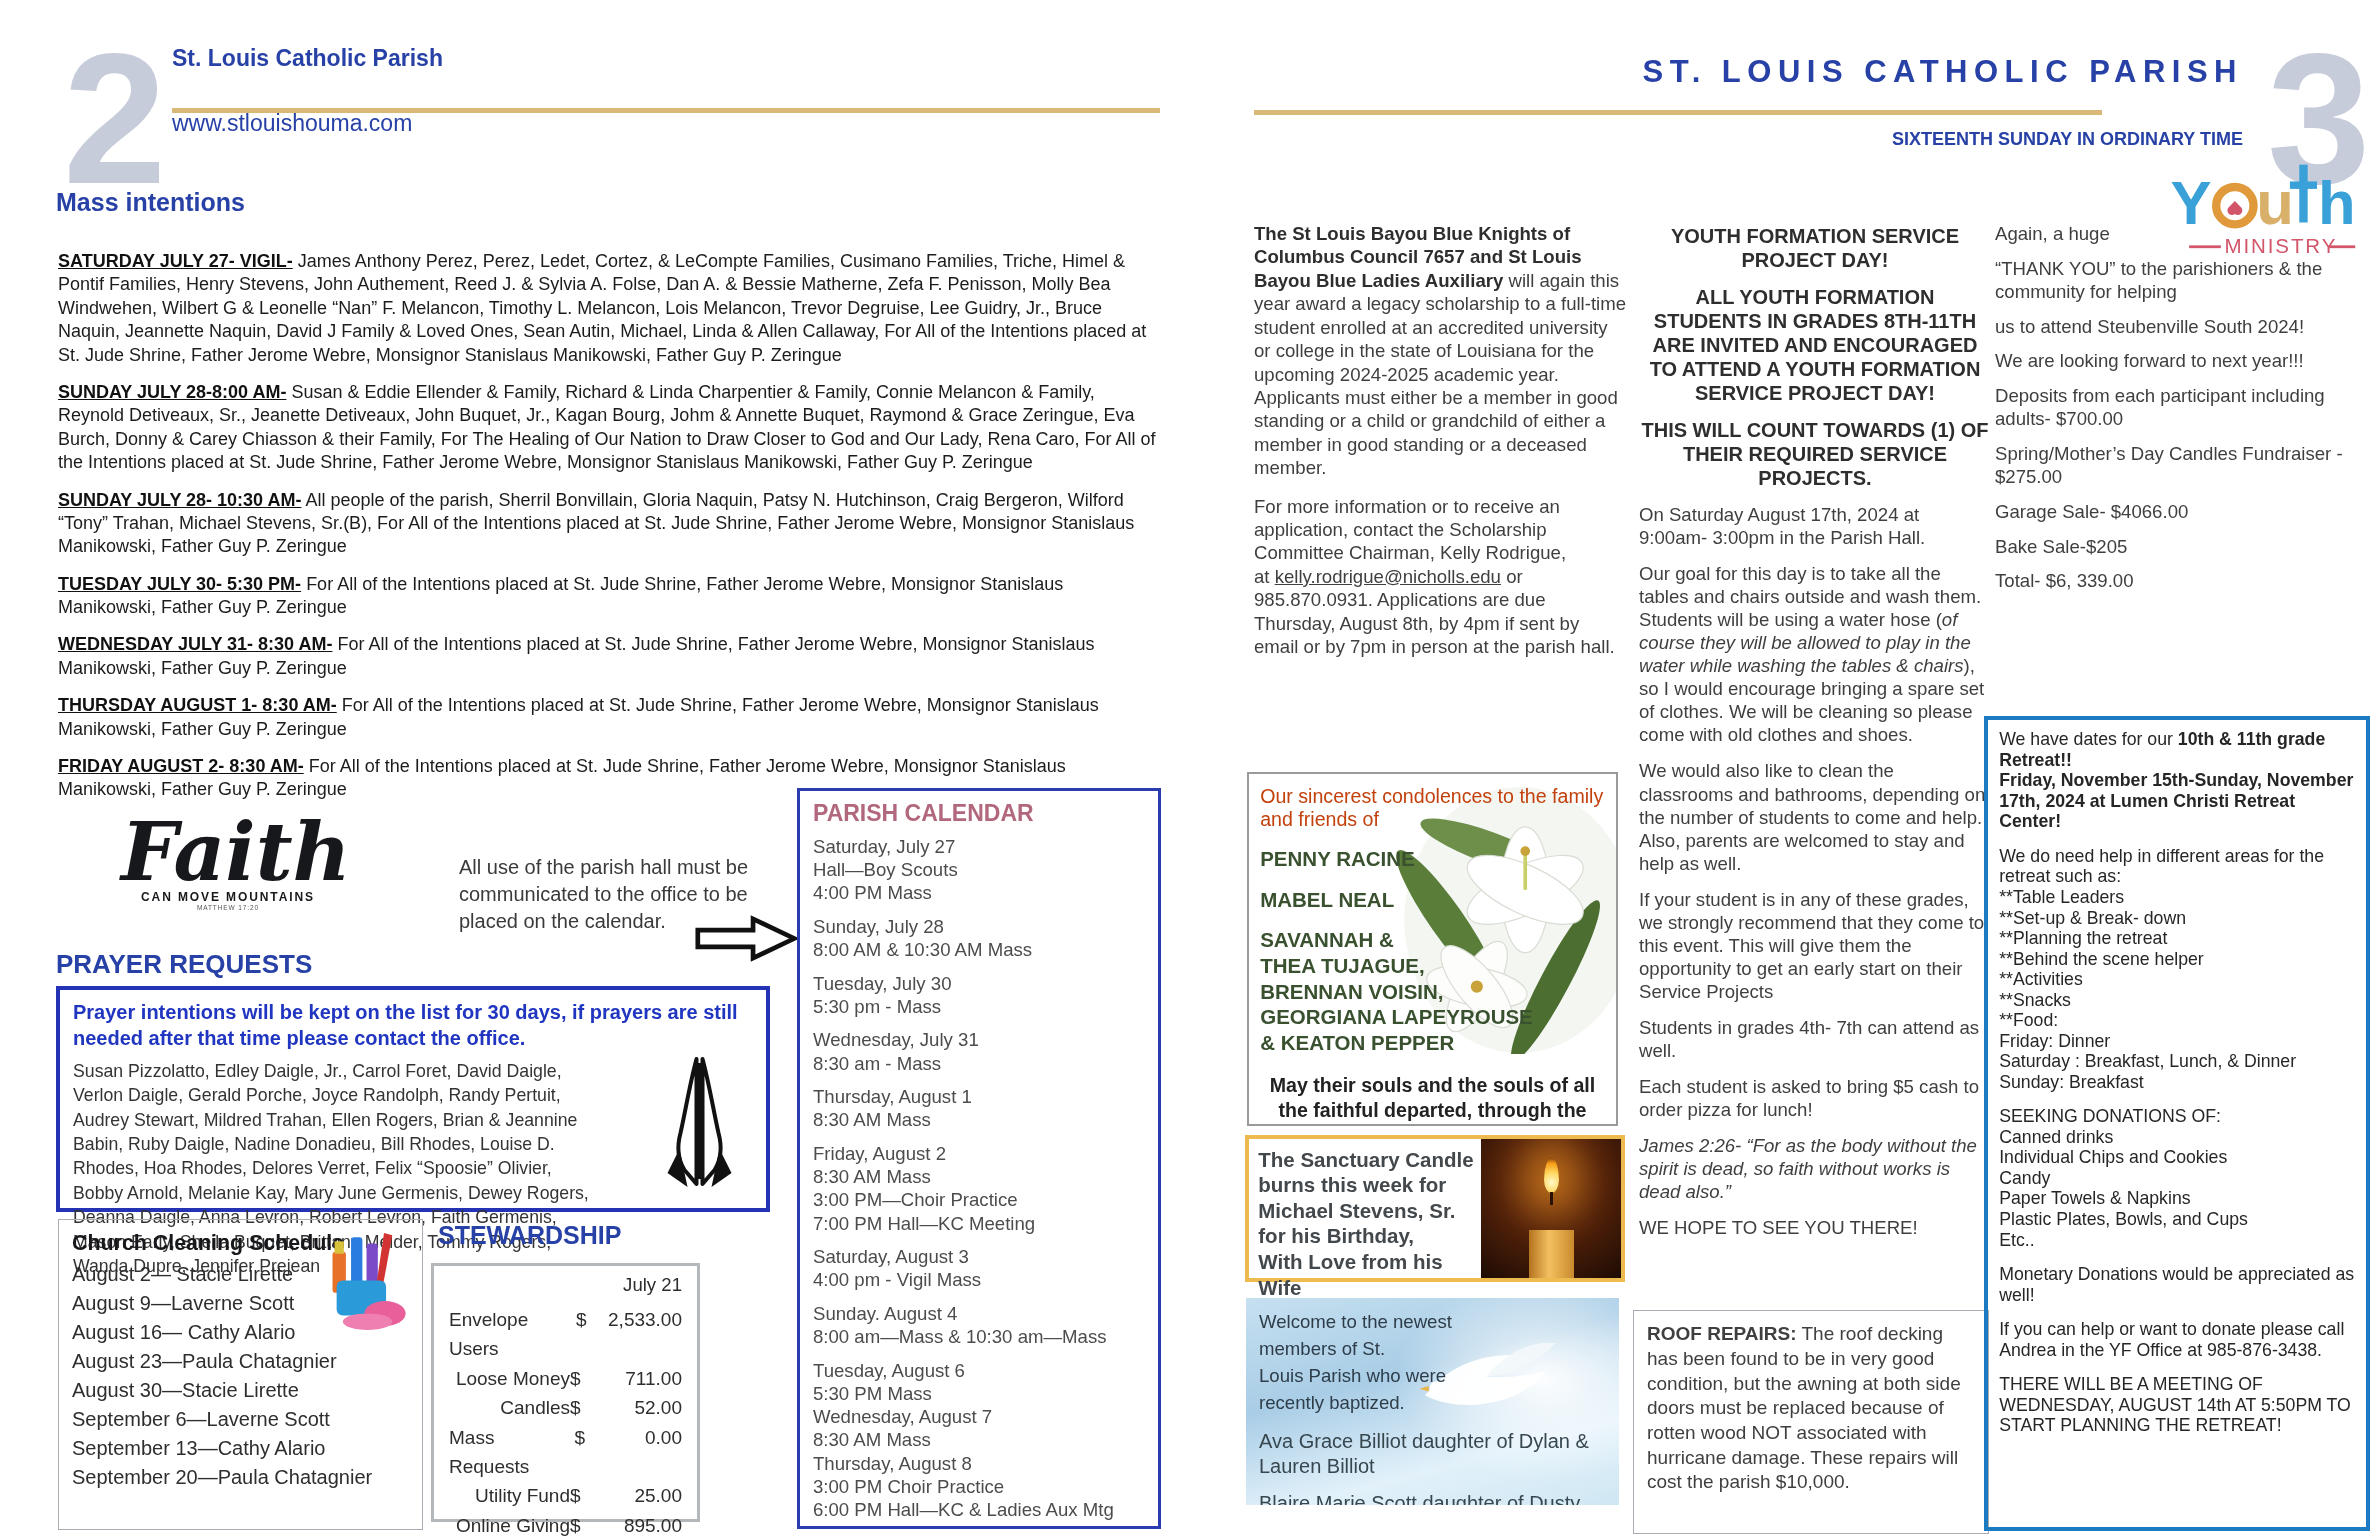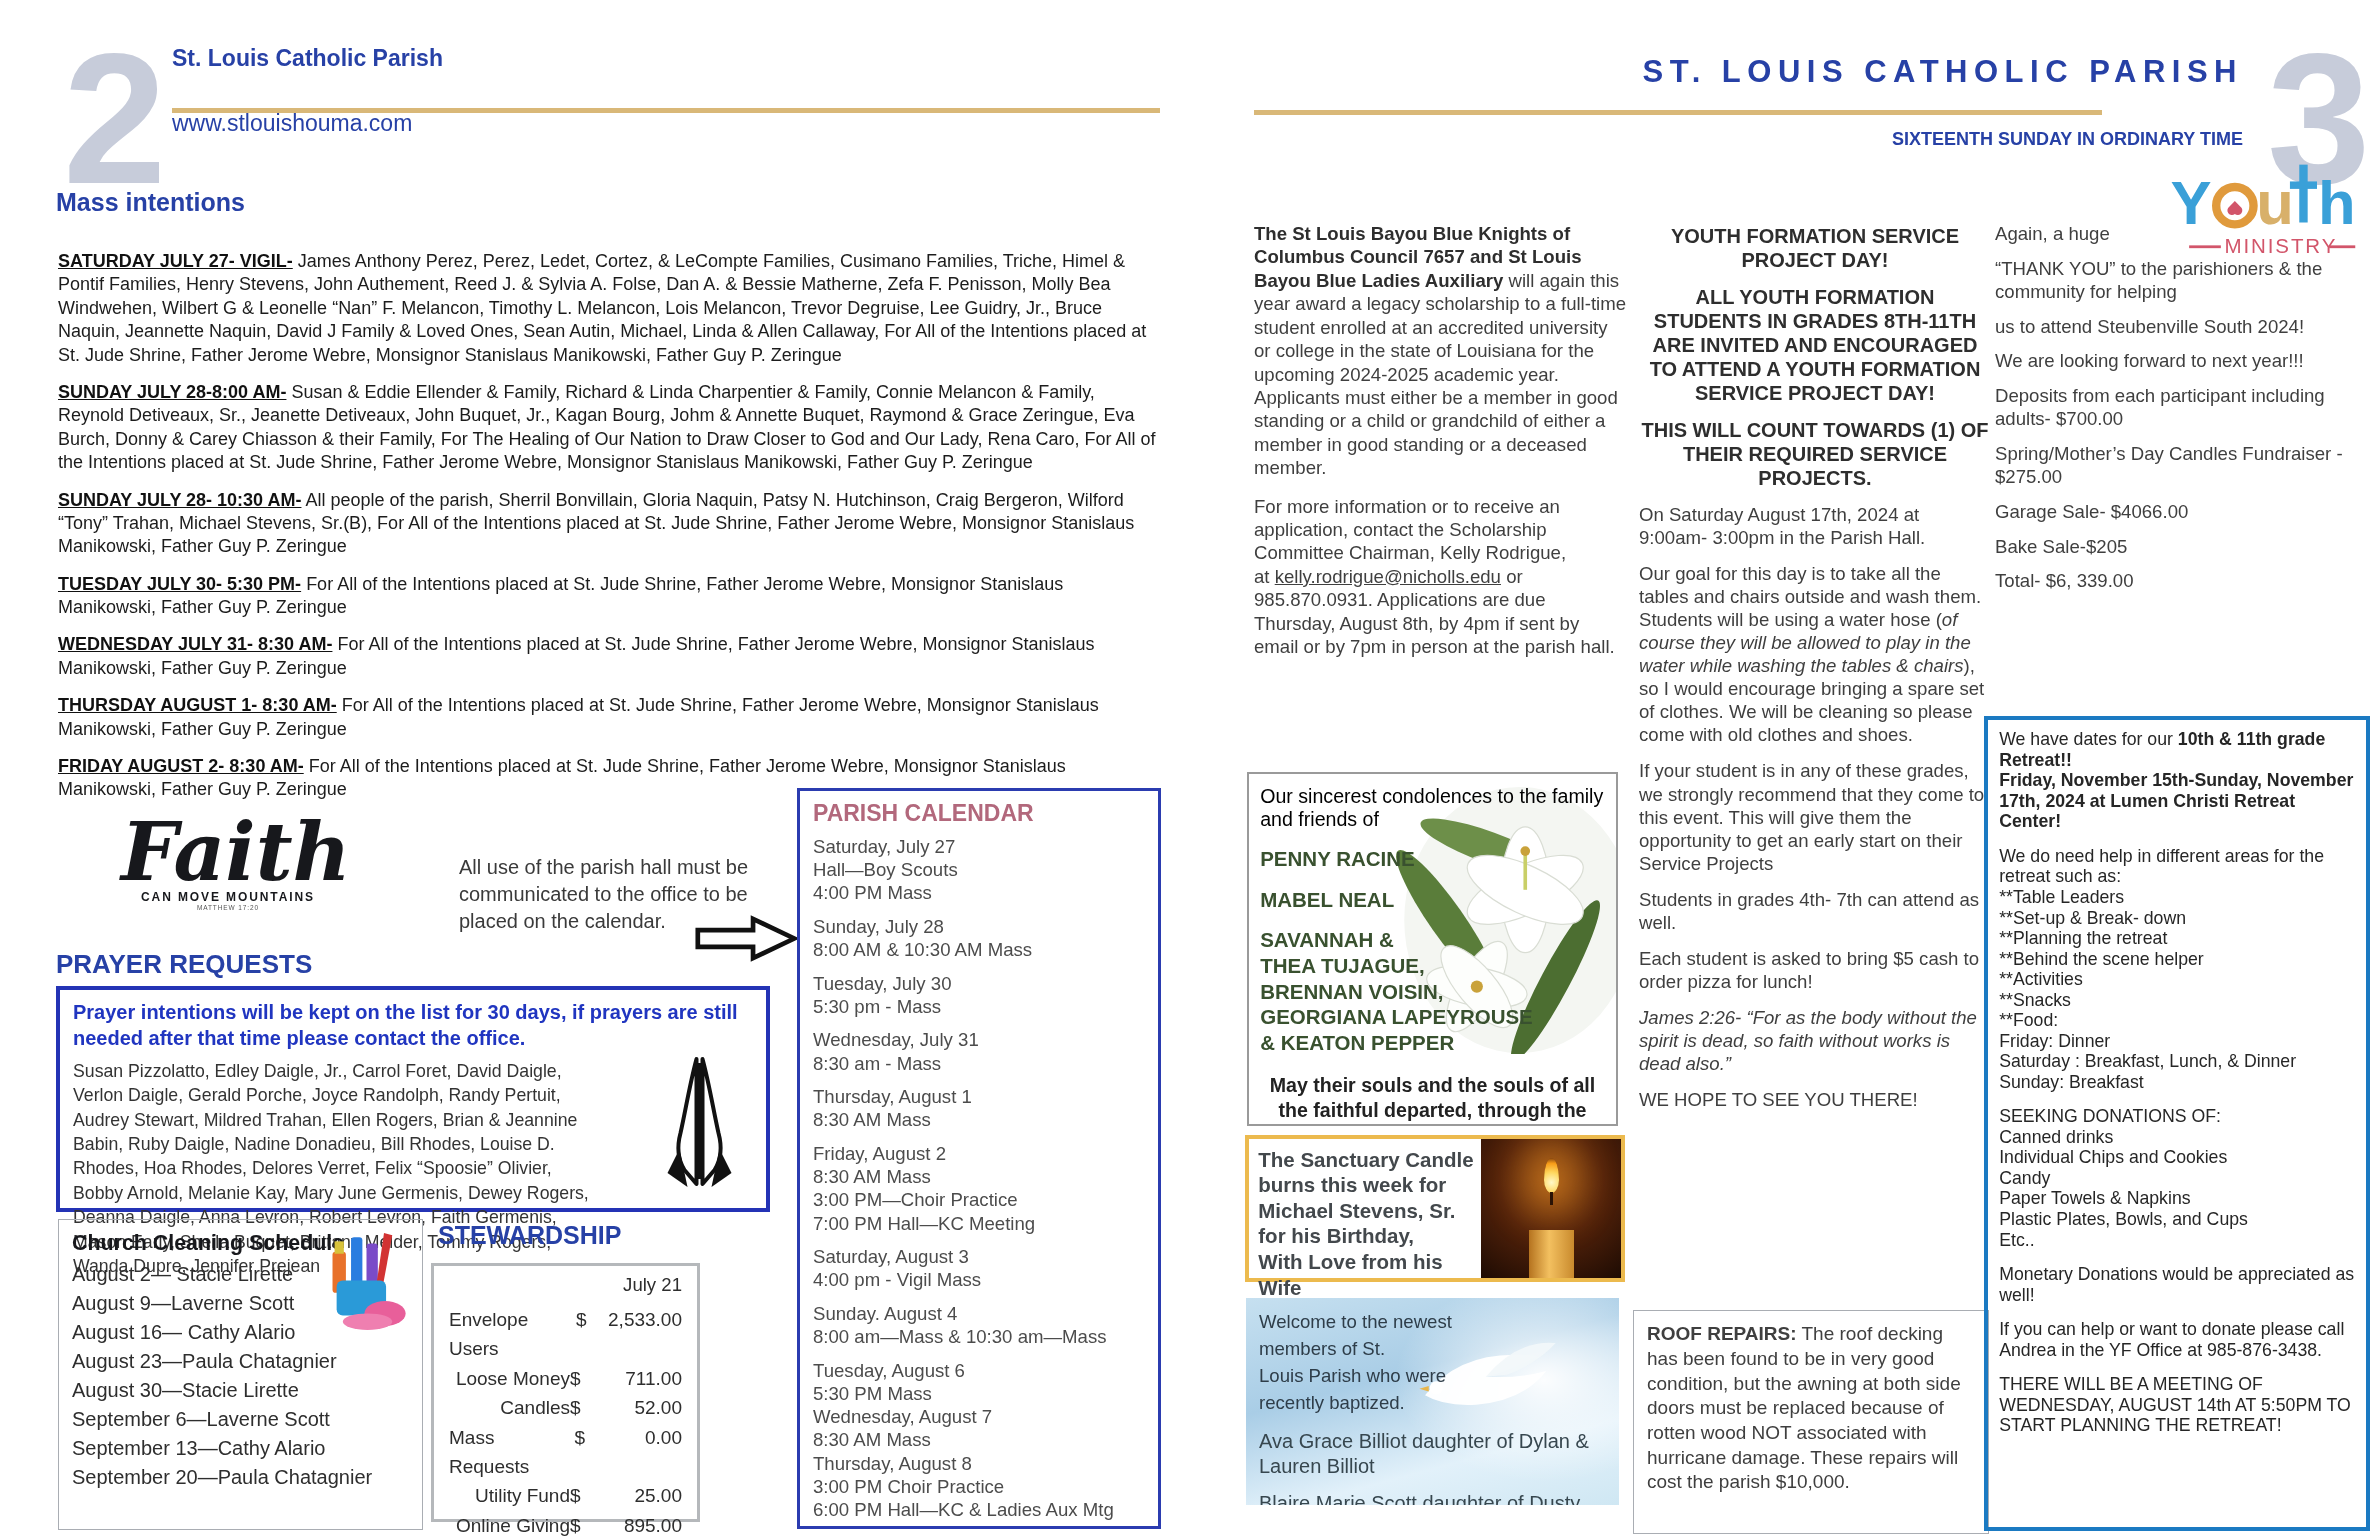--- a/index.html
+++ b/index.html
@@ -45,21 +45,21 @@
   
   .p3-title{left:1259px;top:54px;width:984px;text-align:right;font-size:31px;font-weight:bold;letter-spacing:6.5px;}
   .p3-sub{left:1259px;top:129px;width:984px;text-align:right;font-size:18px;font-weight:bold;}
   .ylogo{left:2163px;top:157px;width:196px;height:117px;}
   .p3col{font-size:18.6px;color:#3f3f3f;line-height:1.26;}
   .p3col p{margin:0 0 15px 0;}
   .kc{left:1254px;top:222px;width:373px;}
   .kc b{color:#2e2e2e;}
   .email{color:#3f3f3f;text-decoration:underline;}
   .condbox{left:1247px;top:772px;width:371px;height:354px;border:2.8px solid #9a9a9a;box-sizing:border-box;padding:11.2px;overflow:hidden;}
-  .cond-intro{font-size:19.6px;color:#000000;position:relative;z-index:1;}
+  .cond-intro{font-size:19.6px;color:#c2410c;position:relative;z-index:1;}
   .cond-group{font-size:20.5px;font-weight:bold;color:#39512f;line-height:1.25;margin-top:15px;position:relative;z-index:1;}
   .cond-prayer{font-size:19.6px;font-weight:bold;color:#222;text-align:center;line-height:1.3;margin-top:17px;position:relative;z-index:1;}
   .lilies{position:absolute;right:0;top:0;width:242px;height:280px;z-index:0;}
   .candlebox{left:1245px;top:1135px;width:380px;height:147px;border:4.7px solid #ecba4e;box-sizing:border-box;background:#fff;display:flex;}
   .candle-text{flex:1;padding:7.5px 5.6px 7.5px 9.3px;font-size:20.5px;font-weight:bold;color:#43484c;line-height:1.25;}
   .candle-img{width:140px;height:100%;position:relative;background:radial-gradient(circle at 50% 32%,#8a4712 0%,#53220a 45%,#1d0b03 100%);overflow:hidden;}
   .flame{position:absolute;left:50%;top:14%;width:15px;height:35px;margin-left:-7.5px;border-radius:50% 50% 50% 50%/62% 62% 38% 38%;
          background:radial-gradient(circle at 50% 70%,#fff8c8 0%,#ffd75e 40%,#f79b17 75%,rgba(247,155,23,0) 100%);
          box-shadow:0 0 39px 20.5px rgba(255,160,40,.45);}
   .candle-body{position:absolute;left:50%;bottom:0;width:45px;height:48px;margin-left:-22.4px;
@@ -350,20 +350,21 @@
 
   <div class="abs yf">
     <div>
 
     <p class="yf-h">YOUTH FORMATION SERVICE PROJECT DAY!</p>
         <p class="yf-h">ALL YOUTH FORMATION STUDENTS IN GRADES 8TH-11TH ARE INVITED AND ENCOURAGED TO ATTEND A YOUTH FORMATION SERVICE PROJECT DAY!</p>
         <p class="yf-h">THIS WILL COUNT TOWARDS (1) OF THEIR REQUIRED SERVICE PROJECTS.</p>
       </div>
     <p class="body">On Saturday August 17th, 2024 at 9:00am- 3:00pm in the Parish Hall.</p>
     <p class="body"><span>Our goal for this day is to take all the tables and chairs outside and wash them. Students will be using a water hose (</span><i>of course they will be allowed to play in the water while washing the tables &amp; chairs</i><span>), so I would encourage bringing a spare set of clothes. We will be cleaning so please come with old clothes and shoes.</span></p>
+    <p class="body">We would also like to clean the classrooms and bathrooms, depending on the number of students to come and help. Also, parents are welcomed to stay and help as well.</p>
     <p class="body">If your student is in any of these grades, we strongly recommend that they come to this event. This will give them the opportunity to get an early start on their Service Projects</p>
     <p class="body">Students in grades 4th- 7th can attend as well.</p>
     <p class="body">Each student is asked to bring $5 cash to order pizza for lunch!</p>
     <p class="body" style="font-style:italic;">James 2:26- “For as the body without the spirit is dead, so faith without works is dead also.”</p>
     <p class="body">WE HOPE TO SEE YOU THERE!</p>
   </div>
 
   <div class="abs roofbox">
     <b>ROOF REPAIRS:</b><span> The roof decking has been found to be in very good condition, but the awning at both side doors must be replaced because of rotten wood NOT associated with hurricane damage.  These repairs will cost the parish $10,000.</span>
   </div>

